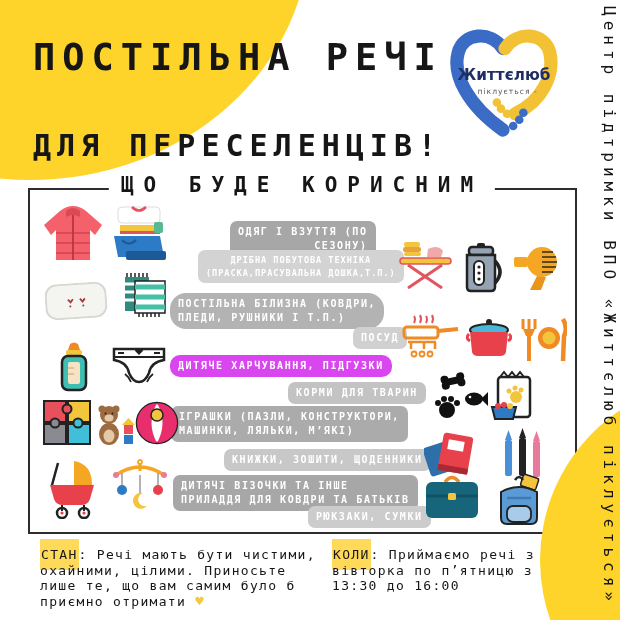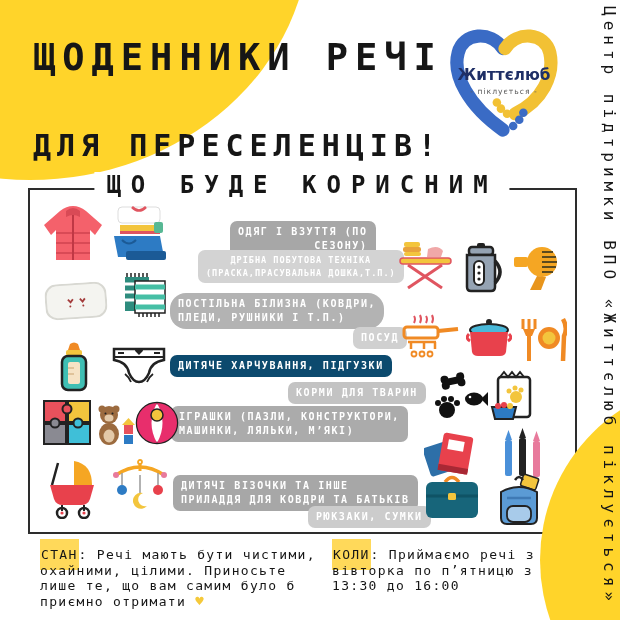--- a/index.html
+++ b/index.html
@@ -12,21 +12,21 @@
   .circle-br{position:absolute;left:540px;top:380px;width:360px;height:360px;border-radius:50%;background:#FFD42A;z-index:2;}
   
   .title1{position:absolute;left:33px;top:36px;font-size:37px;font-weight:700;letter-spacing:7px;z-index:1;white-space:nowrap;}
   .title2{position:absolute;left:33px;top:84px;font-size:30px;font-weight:700;letter-spacing:6px;z-index:1;white-space:nowrap;margin-top:44px;}
   
   .logo{position:absolute;left:448px;top:16px;width:112px;height:126px;z-index:1;}
   
   .sidebar-text{position:absolute;left:620px;top:6px;width:620px;line-height:22px;font-size:16px;letter-spacing:5px;transform:rotate(90deg);transform-origin:0 0;z-index:4;white-space:nowrap;}
   
   .main-box{position:absolute;left:28px;top:188px;width:549px;height:346px;border:2px solid #2d2d2d;z-index:1;box-sizing:border-box;}
-  .section-title{position:absolute;left:302px;top:172px;transform:translateX(-50%);font-size:24px;font-weight:700;letter-spacing:10px;background:#fff;padding:0 12px;z-index:1;white-space:nowrap;line-height:26px;}
+  .section-title{position:absolute;left:302px;top:172px;transform:translateX(-50%);font-size:21px;font-weight:700;letter-spacing:10px;background:#fff;padding:0 12px;z-index:1;white-space:nowrap;line-height:26px;}
   
   .badge{position:absolute;z-index:1;color:#fff;font-weight:700;font-size:10px;letter-spacing:1.6px;line-height:14px;padding:4px 8px;border-radius:7px;white-space:pre-line;}
   .b1{left:230px;top:221px;text-align:right;}
   .b2{left:198px;top:250px;font-size:8.5px;letter-spacing:1px;line-height:12.5px;text-align:center;}
   .b3{left:170px;top:293px;}
   .b4{left:353px;top:327px;}
   .b5{left:170px;top:355px;}
   .b6{left:288px;top:382px;}
   .b7{left:171px;top:406px;}
   .b8{left:224px;top:449px;}
@@ -67,21 +67,21 @@
   .heart{color:#F5C93A;font-size:14px;}
 </style>
 </head>
 <body>
 
 <div class="canvas">
 
   <div class="circle-tl"></div>
   <div class="circle-br"></div>
 
-  <div class="title1">ЩОДЕННИКИ РЕЧІ</div>
+  <div class="title1">ПОСТІЛЬНА РЕЧІ</div>
   <div class="title2">ДЛЯ ПЕРЕСЕЛЕНЦІВ!</div>
 
   <div class="logo">
     <svg viewBox="0 0 110 122">
       <path d="M54 112 C 20 88, 4 58, 10 36 C 15 16, 42 14, 54 32" fill="none" stroke="#3A6BC5" stroke-width="13" stroke-linecap="round"></path>
       <path d="M56 32 C 68 14, 95 16, 100 36 C 105 58, 92 84, 66 96" fill="none" stroke="#F2C134" stroke-width="13" stroke-linecap="round"></path>
       <g fill="#F2C134">
         <circle cx="58" cy="96" r="4.2"></circle>
           <circle cx="52" cy="91" r="4.2"></circle>
           <circle cx="48" cy="85" r="4.2"></circle>
@@ -101,24 +101,25 @@
   <div class="main-box"></div>
   <div class="section-title">ЩО БУДЕ КОРИСНИМ</div>
 
   <div class="badge b1" style="background: rgb(167, 167, 167);">ОДЯГ І ВЗУТТЯ (ПО
 СЕЗОНУ)</div>
   <div class="badge b2" style="background: rgb(211, 211, 211);">ДРІБНА ПОБУТОВА ТЕХНІКА
 (ПРАСКА,ПРАСУВАЛЬНА ДОШКА,Т.П.)</div>
   <div class="badge b3" style="background: rgb(179, 179, 179); border-radius: 16px;">ПОСТІЛЬНА БІЛИЗНА (КОВДРИ,
 ПЛЕДИ, РУШНИКИ І Т.П.)</div>
   <div class="badge b4" style="background: rgb(208, 208, 208);">ПОСУД</div>
-  <div class="badge b5" style="background: #0c4a6e;">ДИТЯЧЕ ХАРЧУВАННЯ, ПІДГУЗКИ</div>
+  <div class="badge b5" style="background: #d946ef; border-radius: 10px;">ДИТЯЧЕ ХАРЧУВАННЯ, ПІДГУЗКИ</div>
   <div class="badge b6" style="background: rgb(195, 195, 195);">КОРМИ ДЛЯ ТВАРИН</div>
   <div class="badge b7" style="background: rgb(171, 171, 171);">ІГРАШКИ (ПАЗЛИ, КОНСТРУКТОРИ,
 МАШИНКИ, ЛЯЛЬКИ, М’ЯКІ)</div>
+  <div class="badge b8" style="background: rgb(200, 200, 200);">КНИЖКИ, ЗОШИТИ, ЩОДЕННИКИ</div>
   <div class="badge b9" style="background: rgb(167, 167, 167);">ДИТЯЧІ ВІЗОЧКИ ТА ІНШЕ
 ПРИЛАДДЯ ДЛЯ КОВДРИ ТА БАТЬКІВ</div>
   <div class="badge b10" style="background: rgb(204, 204, 204);">РЮКЗАКИ, СУМКИ</div>
 
   <div class="ic" id="ic-jacket">
     <svg viewBox="0 0 63 60">
       <path d="M18 8 Q31 -2 44 8 L60 22 L53 32 L48 27 L48 57 L14 57 L14 27 L9 32 L2 22 Z" fill="#F4616B"></path>
       <path d="M24 8 Q31 2 38 8 L38 14 Q31 10 24 14 Z" fill="#D94A56"></path>
       <path d="M14 30 H48 M14 40 H48 M14 50 H48" stroke="#D94A56" stroke-width="2" fill="none"></path>
       <line x1="31" y1="12" x2="31" y2="57" stroke="#C03845" stroke-width="2"></line>

